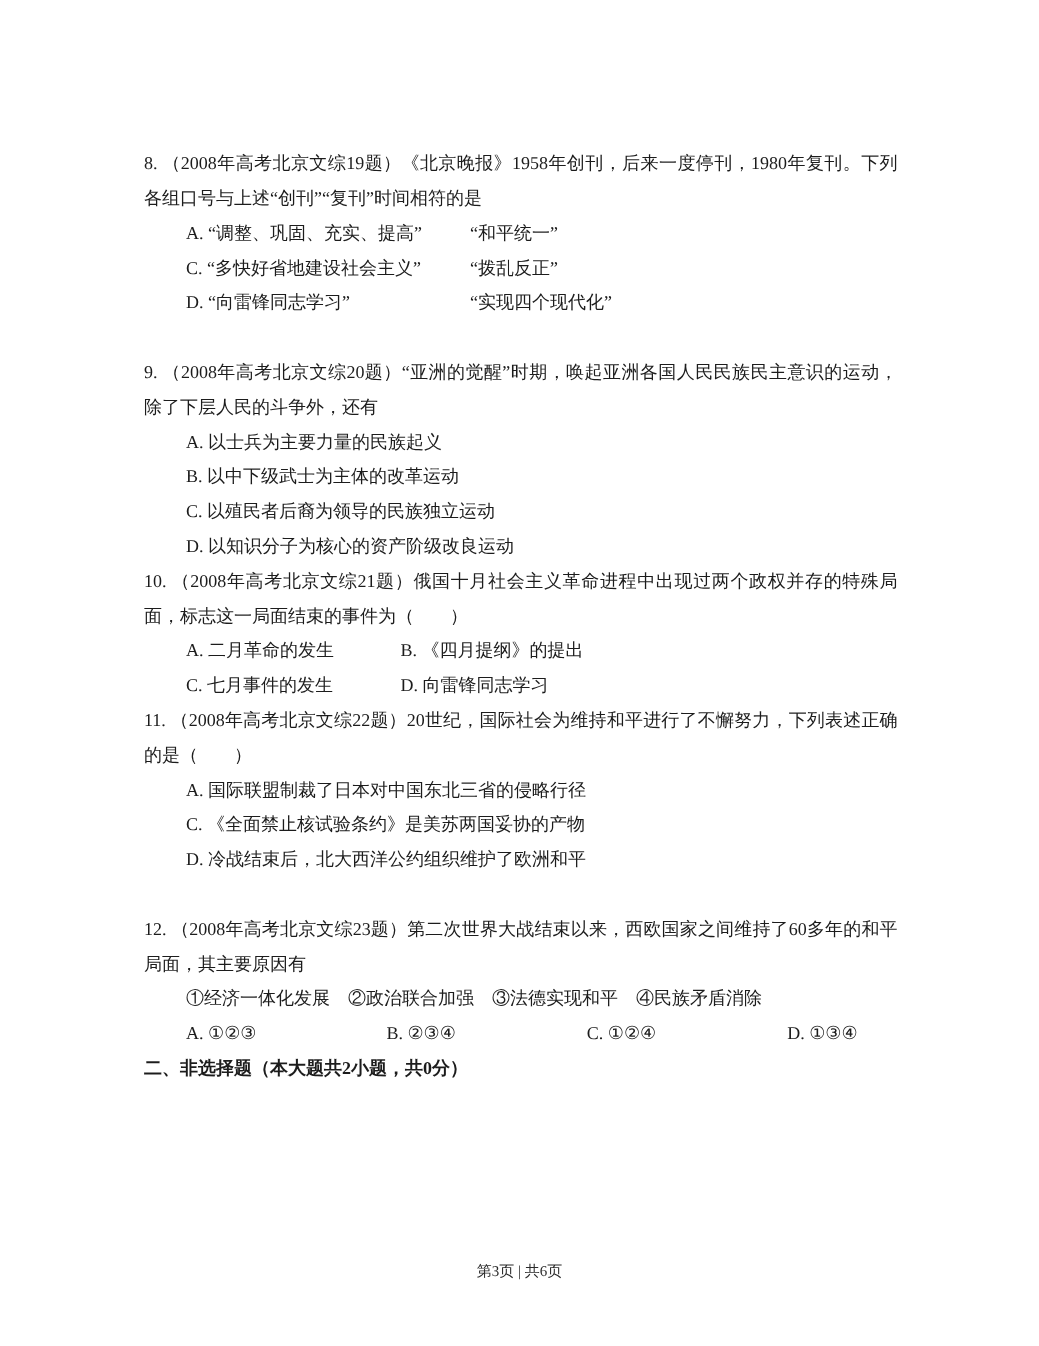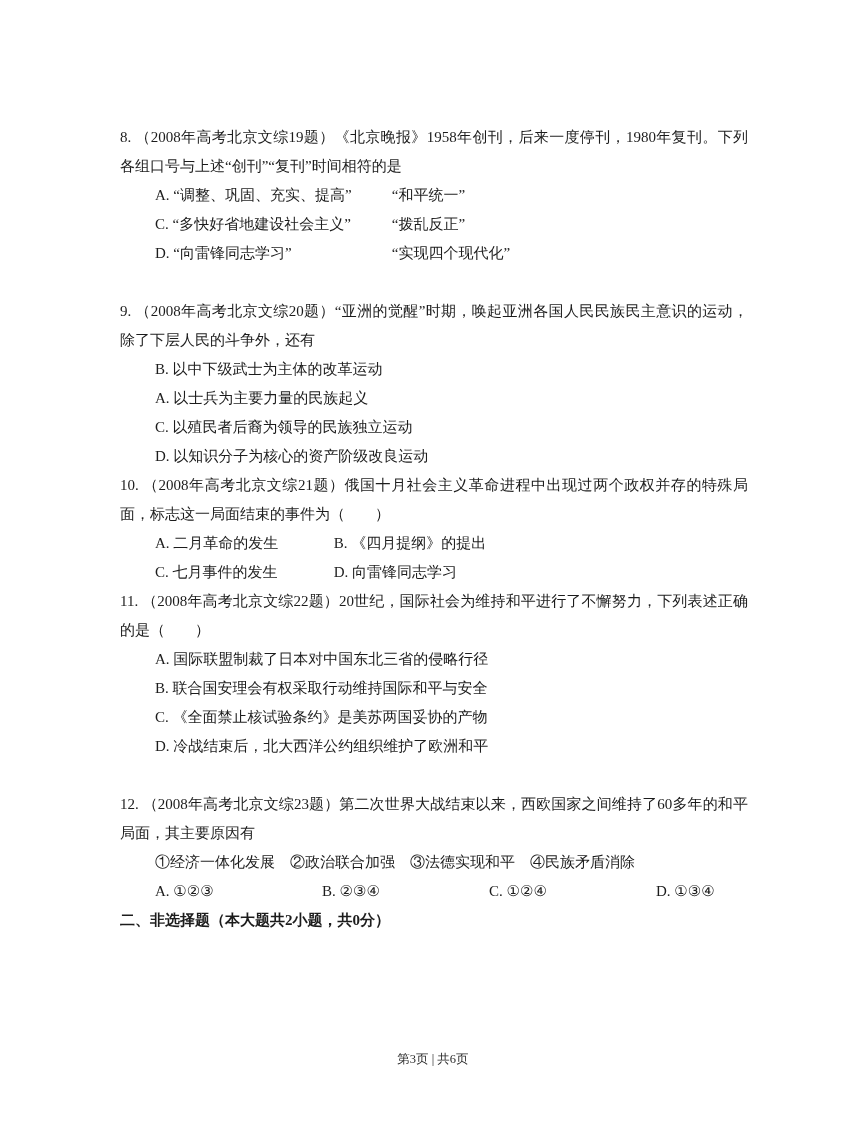--- a/index.html
+++ b/index.html
@@ -68,22 +68,22 @@
         <div class="pair-row">
           <span class="opt-left">D. “向雷锋同志学习”</span>
           <span class="opt-right">“实现四个现代化”</span>
         </div>
       </div>
     </section>
 
     <section class="gap-before">
       <p class="stem">9. （2008年高考北京文综20题）“亚洲的觉醒”时期，唤起亚洲各国人民民族民主意识的运动，除了下层人民的斗争外，还有</p>
       <div class="options">
+        <div>A. 以士兵为主要力量的民族起义</div>
         <div>B. 以中下级武士为主体的改革运动</div>
-        <div>A. 以士兵为主要力量的民族起义</div>
         <div>C. 以殖民者后裔为领导的民族独立运动</div>
         <div>D. 以知识分子为核心的资产阶级改良运动</div>
       </div>
     </section>
 
     <section>
       <p class="stem">10. （2008年高考北京文综21题）俄国十月社会主义革命进程中出现过两个政权并存的特殊局面，标志这一局面结束的事件为（　　）</p>
       <div class="options">
         <div class="pair-row narrow">
           <span class="opt-left">A. 二月革命的发生</span>
@@ -93,21 +93,20 @@
           <span class="opt-left">C. 七月事件的发生</span>
           <span class="opt-right">D. 向雷锋同志学习</span>
         </div>
       </div>
     </section>
 
     <section>
       <p class="stem">11. （2008年高考北京文综22题）20世纪，国际社会为维持和平进行了不懈努力，下列表述正确的是（　　）</p>
       <div class="options">
         <div>A. 国际联盟制裁了日本对中国东北三省的侵略行径</div>
-        <div>B. 联合国安理会有权采取行动维持国际和平与安全</div>
         <div>C. 《全面禁止核试验条约》是美苏两国妥协的产物</div>
         <div>D. 冷战结束后，北大西洋公约组织维护了欧洲和平</div>
       </div>
     </section>
 
     <section class="gap-before">
       <p class="stem">12. （2008年高考北京文综23题）第二次世界大战结束以来，西欧国家之间维持了60多年的和平局面，其主要原因有</p>
       <div class="items-line">①经济一体化发展　②政治联合加强　③法德实现和平　④民族矛盾消除</div>
       <div class="answer-row">
         <span class="ans-cell">A. ①②③</span>

